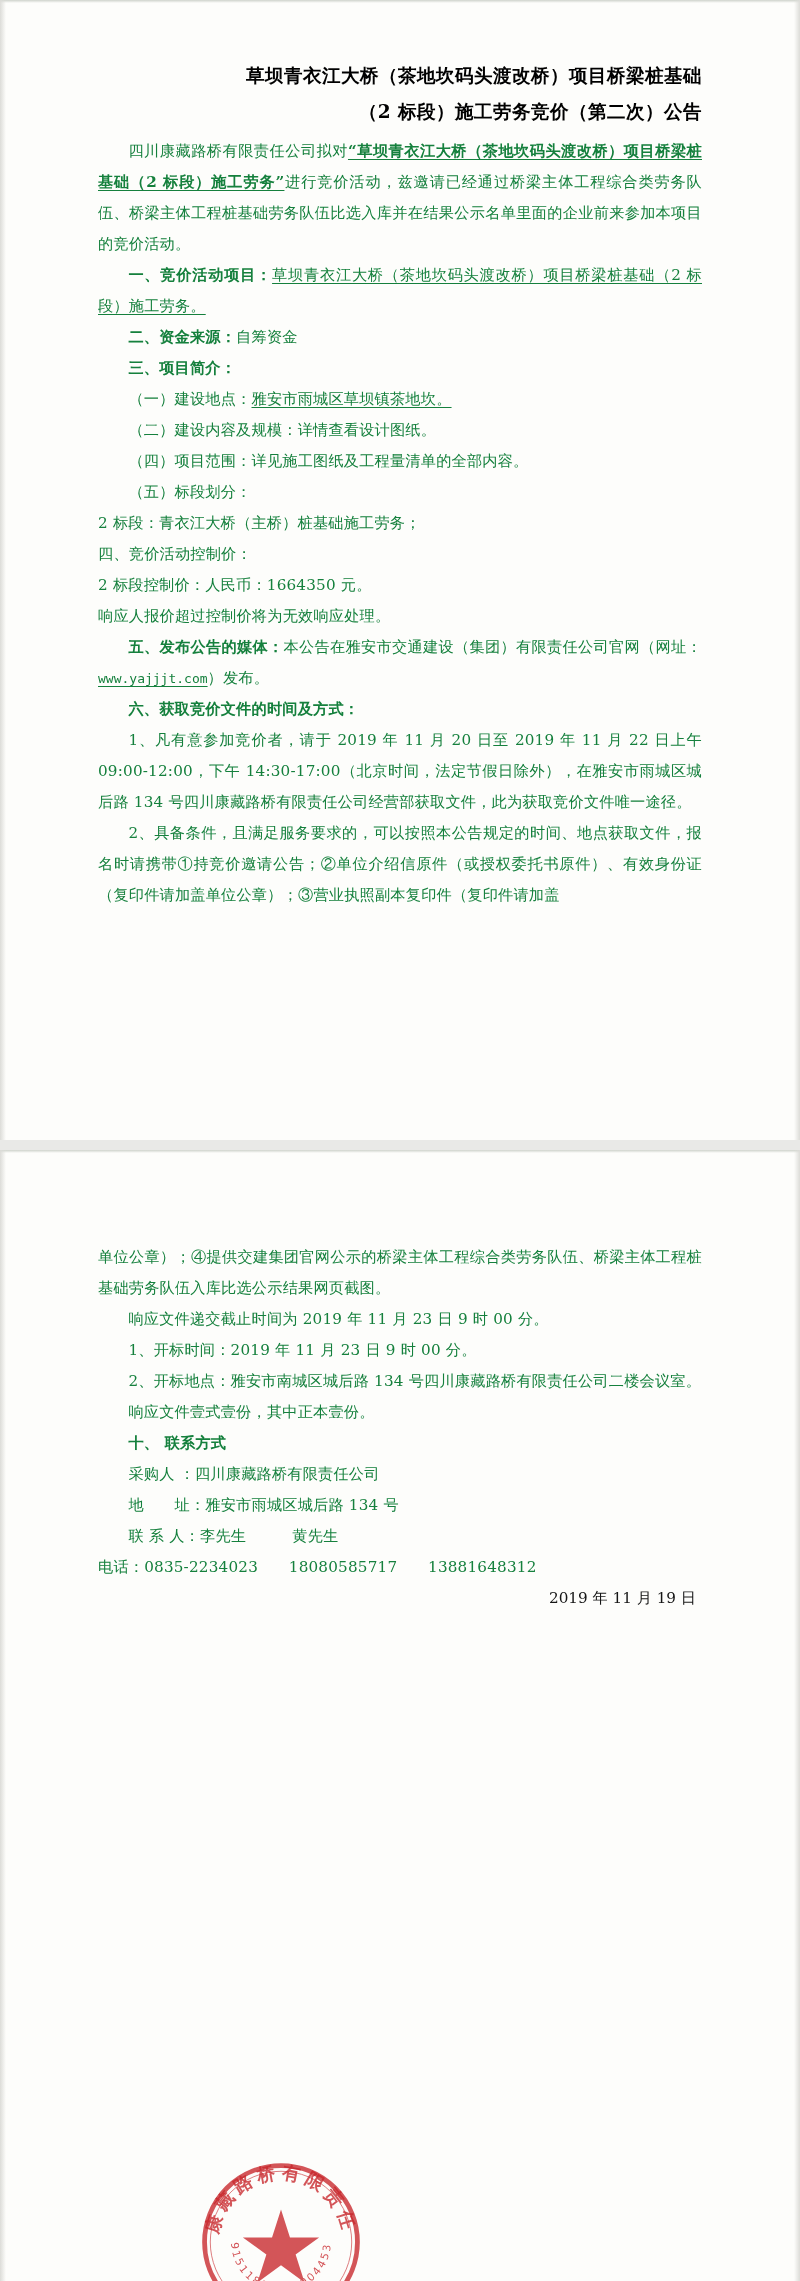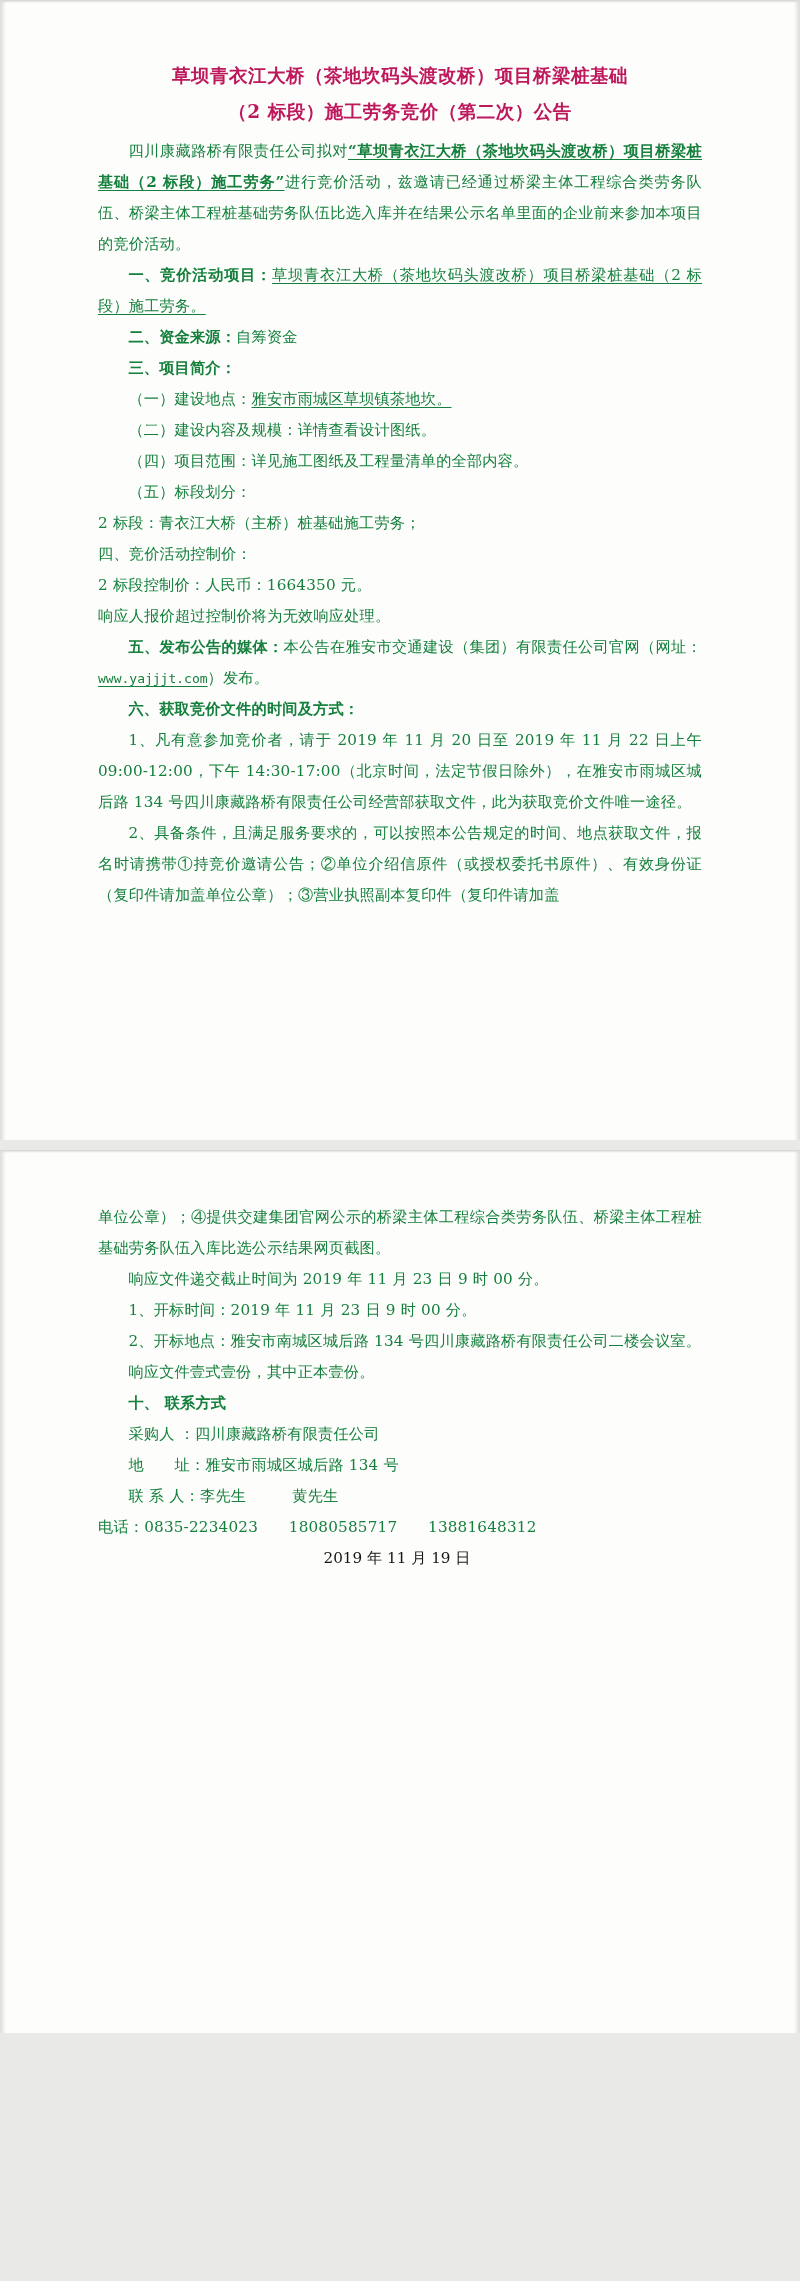--- a/index.html
+++ b/index.html
@@ -23,30 +23,30 @@
   }
   .sheet-1 {
     height: 1140px;
     padding: 58px 98px 0 98px;
   }
   .sheet-gap {
     height: 10px;
     background: #e9e9e7;
   }
   .sheet-2 {
-    height: 883px;
-    padding: 52px 98px 0 98px;
+    height: 1131px;
+    padding: 92px 98px 0 98px;
   }
   .doc-title {
-    text-align: center;
+    text-align: right;
     font-size: 18.5px;
     font-weight: bold;
     line-height: 36px;
     letter-spacing: 0.5px;
-    color: #be185d;
+    color: #000000;
     margin: 0 0 6px 0;
   }
   .doc-title .line2 {
     display: block;
   }
   p.para {
     font-size: 15.2px;
     line-height: 31px;
     color: #15803d;
     margin: 0;
@@ -68,21 +68,21 @@
     font-family: "DejaVu Sans Mono", "Liberation Mono", monospace;
     font-size: 13px;
     text-decoration: underline;
     text-underline-offset: 3px;
     letter-spacing: 0;
   }
   .date-line {
     font-size: 15.2px;
     line-height: 31px;
     color: #151515;
-    text-align: center;
+    text-align: right;
     padding-right: 6px;
     margin: 0;
   }
   
   .seal {
     position: absolute;
     left: 195px;
     top: 1006px;
     width: 172px;
     height: 172px;

